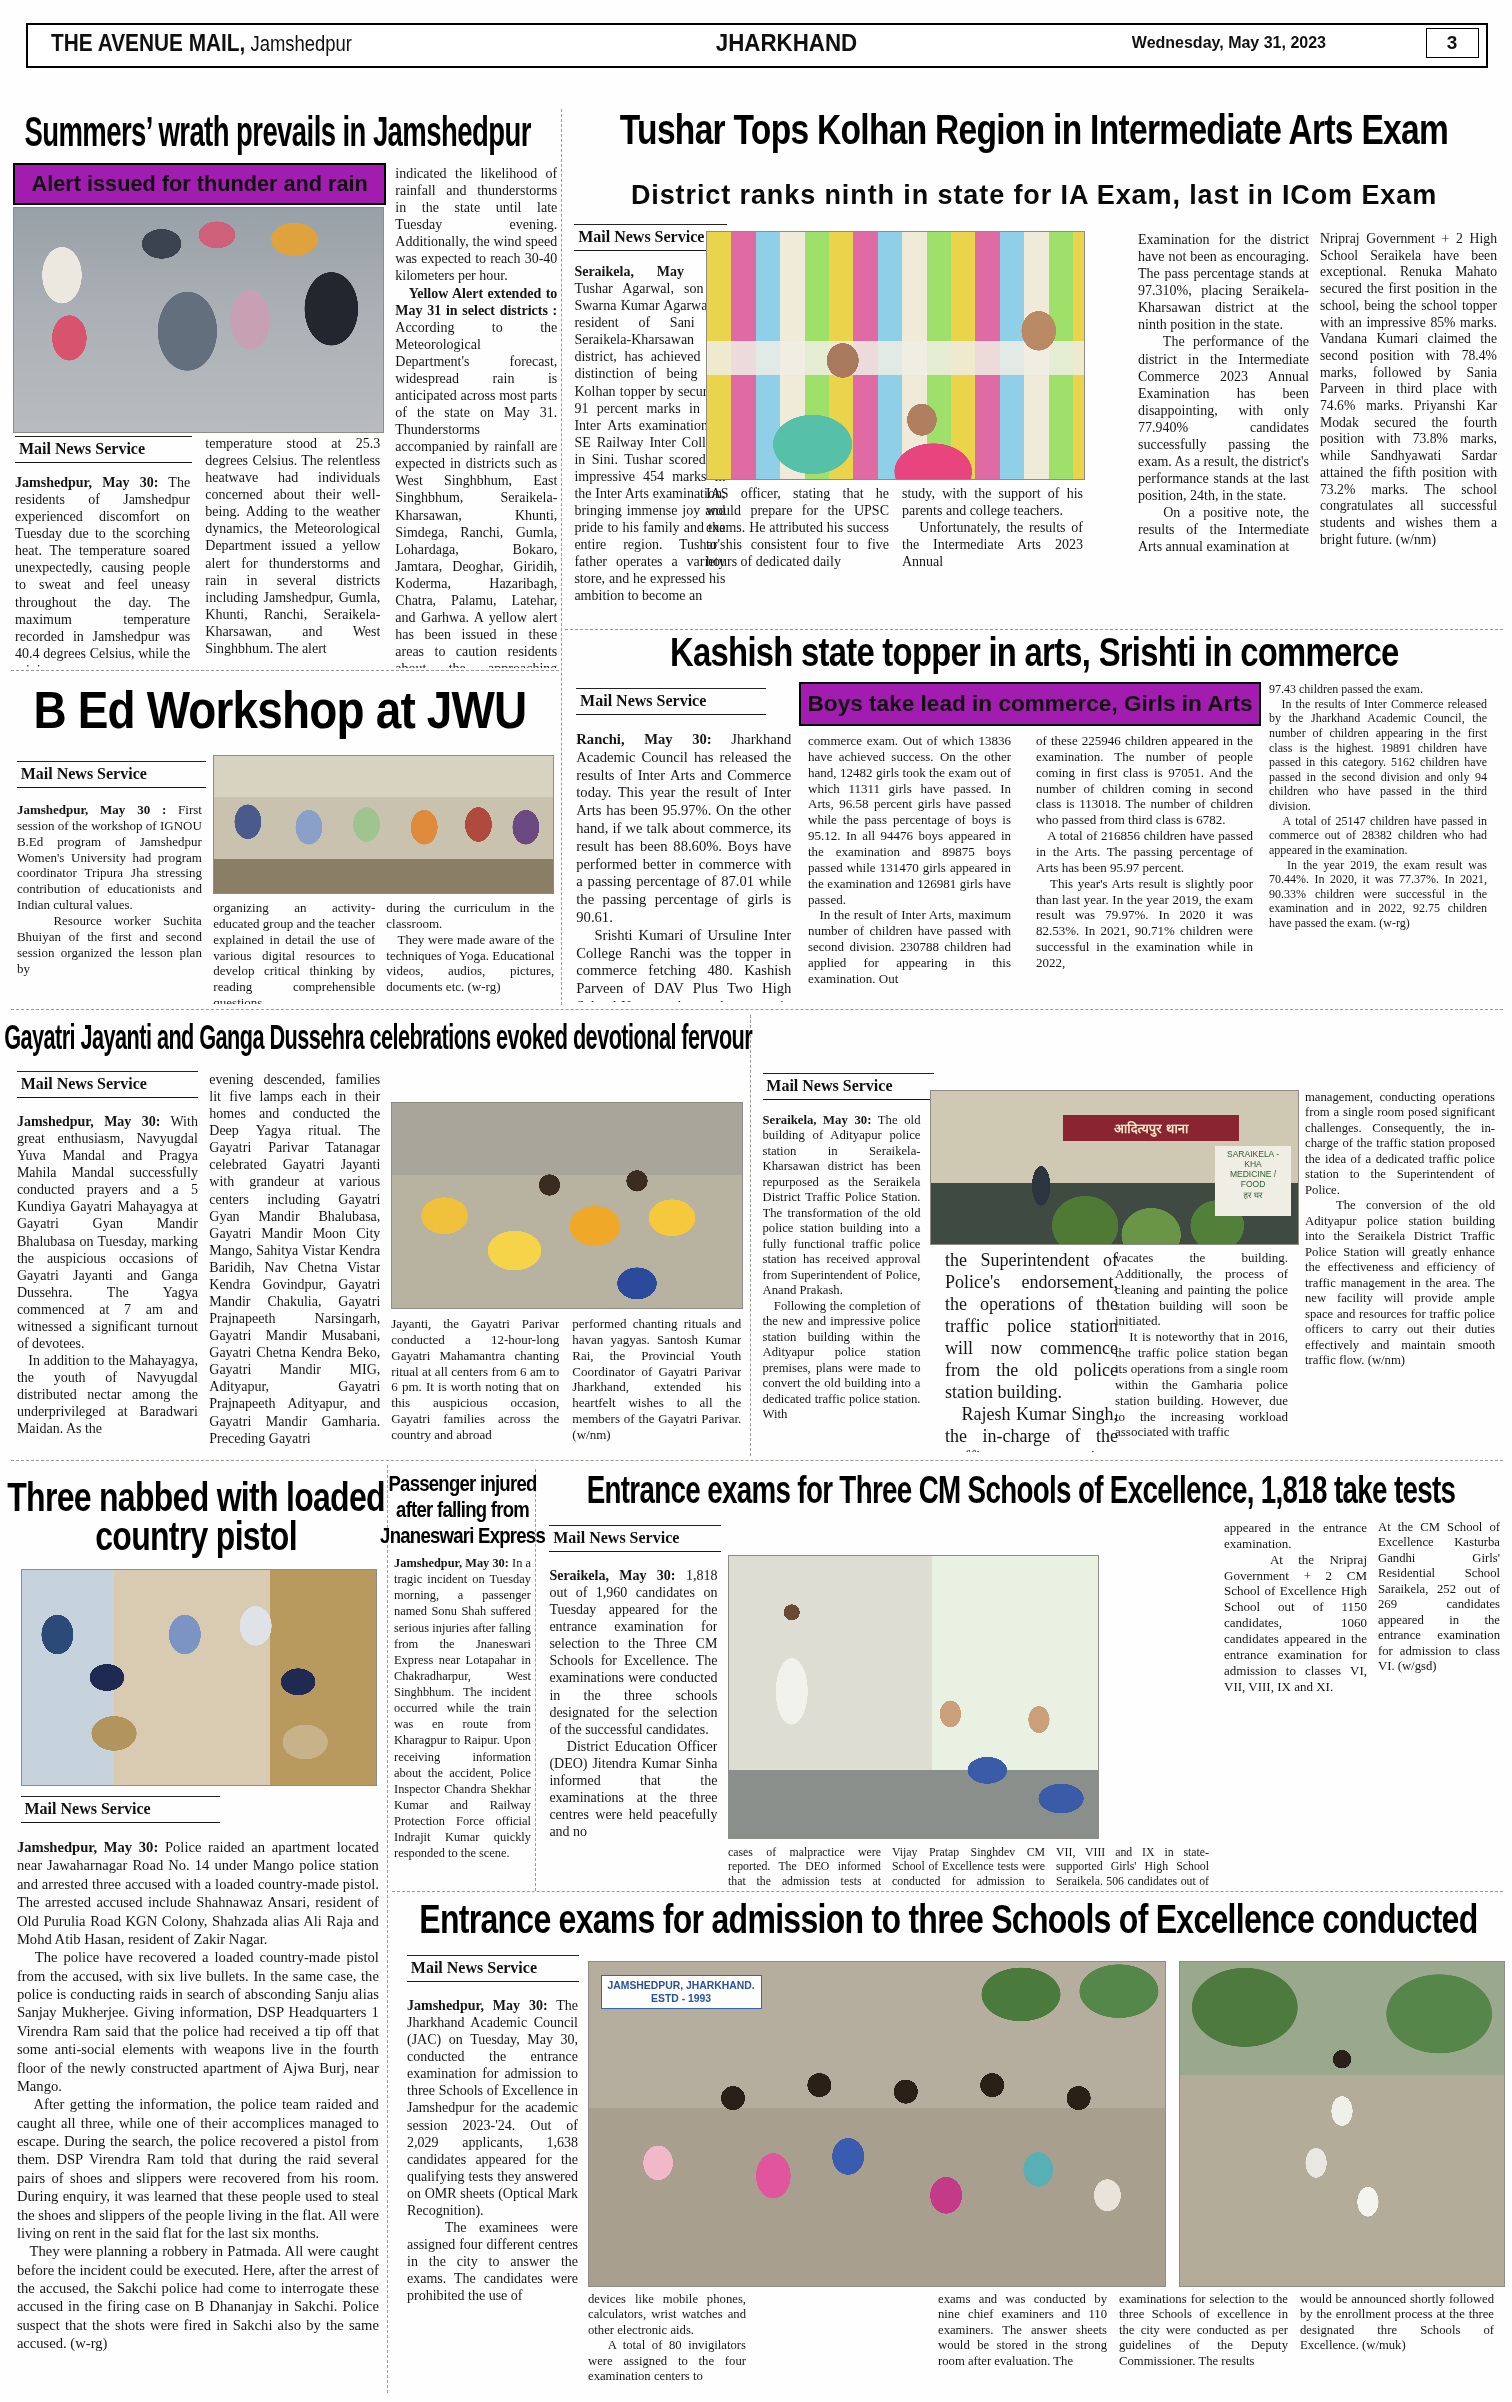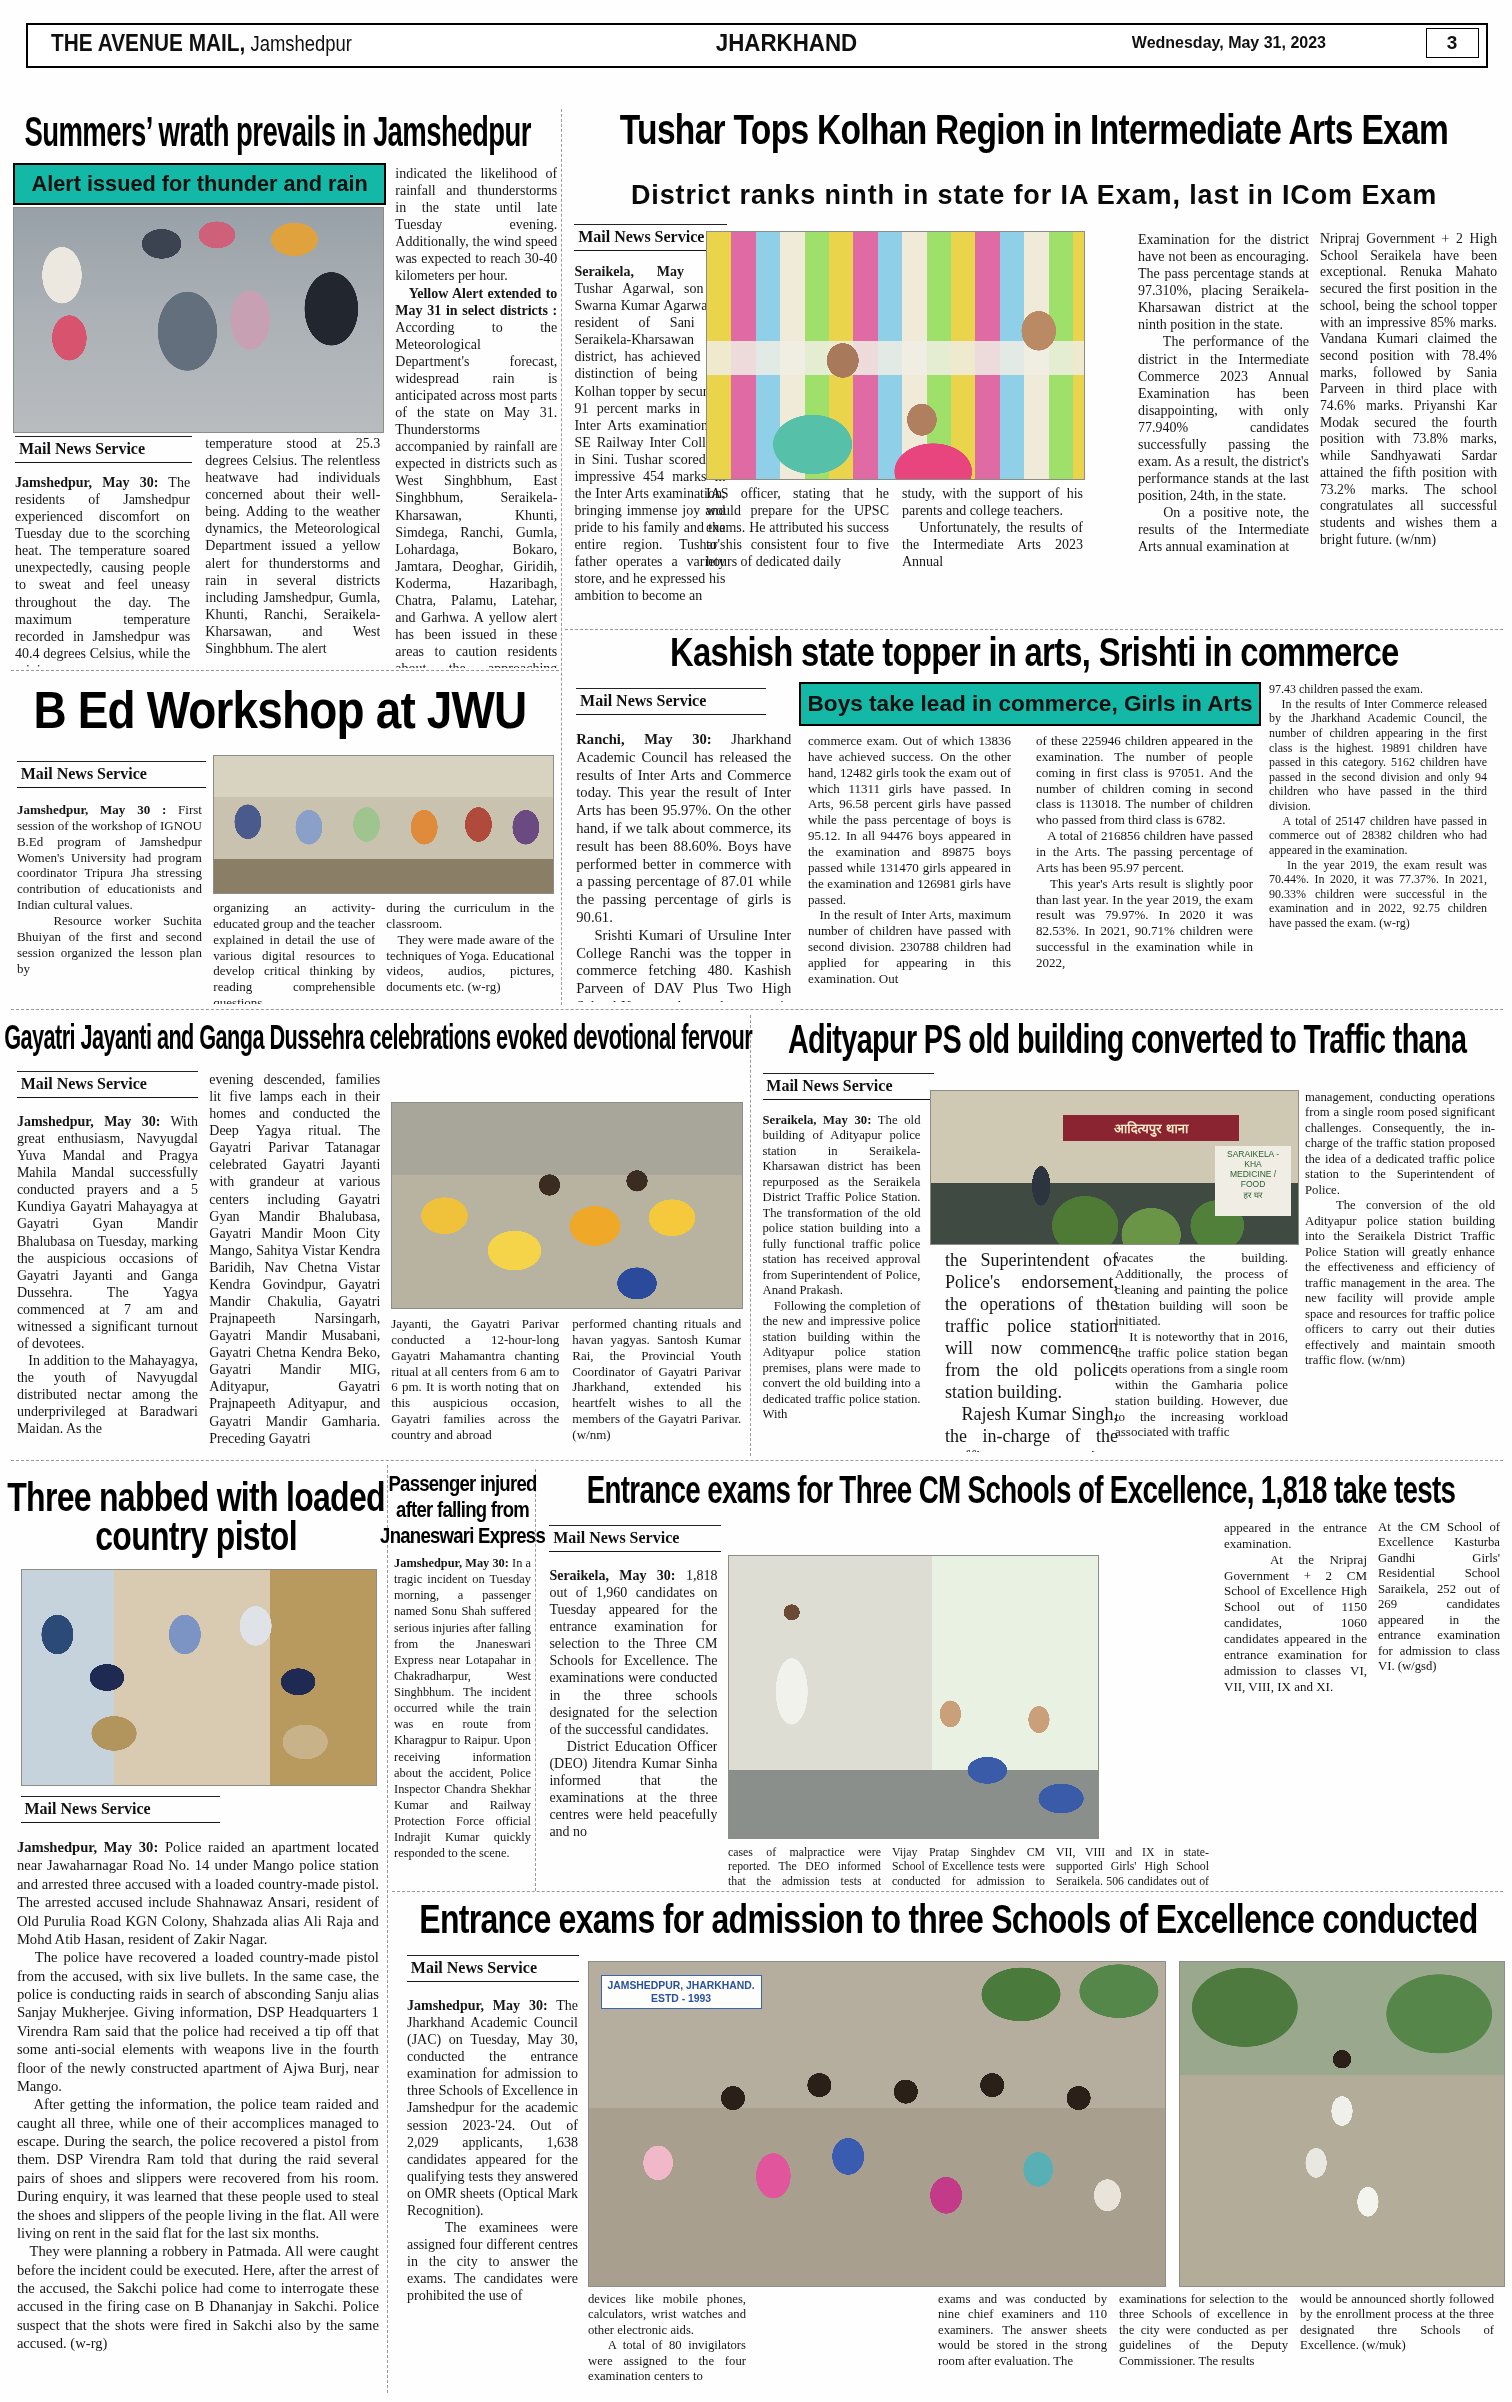--- a/index.html
+++ b/index.html
@@ -5,21 +5,21 @@
   html,body{margin:0;padding:0;background:#e9e9e6}
   #page{position:relative;width:1512px;height:2402px;background:#fefefe;color:#101010;
         font-family:"Liberation Serif",serif;overflow:hidden}
   .sec{position:absolute}
   .hw{position:absolute;display:flex;justify-content:center;align-items:flex-start}
   .hl{font-family:"Liberation Sans",sans-serif;font-weight:700;line-height:.94;letter-spacing:-0.9px;
       white-space:pre;text-align:center;color:#000}
   .sub{position:absolute;font-family:"Liberation Sans",sans-serif;font-weight:700;text-align:center;
        letter-spacing:0.9px;color:#0a0a0a;white-space:pre}
   .kick{position:absolute;border:2.8px solid #000;font-family:"Liberation Sans",sans-serif;font-weight:700;
-        display:flex;align-items:center;justify-content:center;background:#14b8a6;white-space:pre}
+        display:flex;align-items:center;justify-content:center;background:#a21caf;white-space:pre}
   .byline{position:absolute;font-weight:700;font-size:16px;border-top:0.9px solid #222;
           border-bottom:1.9px solid #151515;padding:2.8px 0 4.7px 3.8px;font-family:"Liberation Serif",serif}
   .bt{position:absolute;text-align:justify;overflow:hidden;font-size:14px;line-height:1.22;color:#151515}
   .pre{white-space:pre-line}
   .dl{font-weight:700}
   .ph{position:absolute;border:0.9px solid #8d8d86;overflow:hidden}
   .vd{position:absolute;width:0;border-left:1.9px dashed #9a9a94}
   .hd{position:absolute;height:0;border-top:1.9px dashed #9a9a94}
   
   #mast{position:absolute;left:26px;top:22.6px;width:1458px;height:41px;border:2.8px solid #000;background:#fff}
@@ -220,23 +220,20 @@
     <div class="byline" style="left:5.6px;top:56px;width:177px">Mail News Service</div>
     <div class="bt" style="left:5.6px;top:98px;width:181px;height:337px"><b class="dl">Jamshedpur, May 30:</b><span class="pre"> With great enthusiasm, Navyugdal Yuva Mandal and Pragya Mahila Mandal successfully conducted prayers and a 5 Kundiya Gayatri Mahayagya at Gayatri Gyan Mandir Bhalubasa on Tuesday, marking the auspicious occasions of Gayatri Jayanti and Ganga Dussehra. The Yagya commenced at 7 am and witnessed a significant turnout of devotees.
 &nbsp;&nbsp;&nbsp;In addition to the Mahayagya, the youth of Navyugdal distributed nectar among the underprivileged at Baradwari Maidan. As the</span></div>
     <div class="bt" style="left:198px;top:56px;width:171px;height:379px"><span class="pre">evening descended, families lit five lamps each in their homes and conducted the Deep Yagya ritual. The Gayatri Parivar Tatanagar celebrated Gayatri Jayanti with grandeur at various centers including Gayatri Gyan Mandir Bhalubasa, Gayatri Mandir Moon City Mango, Sahitya Vistar Kendra Baridih, Nav Chetna Vistar Kendra Govindpur, Gayatri Mandir Chakulia, Gayatri Prajnapeeth Narsingarh, Gayatri Mandir Musabani, Gayatri Chetna Kendra Beko, Gayatri Mandir MIG, Adityapur, Gayatri Prajnapeeth Adityapur, and Gayatri Mandir Gamharia. Preceding Gayatri</span></div>
     <div class="ph" id="ph-gayatri" style="left:380px;top:87px;width:350px;height:205px"></div>
     <div class="bt" style="left:380px;top:301px;width:168px;height:136px;font-size:13px"><span class="pre">Jayanti, the Gayatri Parivar conducted a 12-hour-long Gayatri Mahamantra chanting ritual at all centers from 6 am to 6 pm. It is worth noting that on this auspicious occasion, Gayatri families across the country and abroad</span></div>
     <div class="bt" style="left:561px;top:301px;width:169px;height:136px;font-size:13px"><span class="pre">performed chanting rituals and havan yagyas. Santosh Kumar Rai, the Provincial Youth Coordinator of Gayatri Parivar Jharkhand, extended his heartfelt wishes to all the members of the Gayatri Parivar. (w/nm)</span></div>
   </section>
 
   <section class="sec" style="left:755px;top:1015px;width:748px;height:441px">
-    <div class="hw" style="left:0;top:5.6px;width:744px">
-        <span class="hl" style="font-size:40px;transform:scaleX(.72)">Adityapur PS old building converted to Traffic thana</span>
-      </div>
     <div class="byline" style="left:7.5px;top:58px;width:168px">Mail News Service</div>
     <div class="bt" style="left:7.5px;top:98px;width:158px;height:339px;font-size:12.7px"><b class="dl">Seraikela, May 30:</b><span class="pre"> The old building of Adityapur police station in Seraikela-Kharsawan district has been repurposed as the Seraikela District Traffic Police Station. The transformation of the old police station building into a fully functional traffic police station has received approval from Superintendent of Police, Anand Prakash.
 &nbsp;&nbsp;&nbsp;Following the completion of the new and impressive police station building within the Adityapur police station premises, plans were made to convert the old building into a dedicated traffic police station. With</span></div>
     <div class="ph" id="ph-adityapur" style="left:175px;top:75px;width:367px;height:153px">
       <span class="sign-red">आदित्यपुर  थाना</span>
       <span class="sign-white">SARAIKELA - KHA
 MEDICINE / FOOD
 हर घर</span>
     </div>
     <div class="bt" style="left:190px;top:235px;width:173px;height:202px;font-size:18px"><span class="pre">the Superintendent of Police's endorsement, the operations of the traffic police station will now commence from the old police station building.

